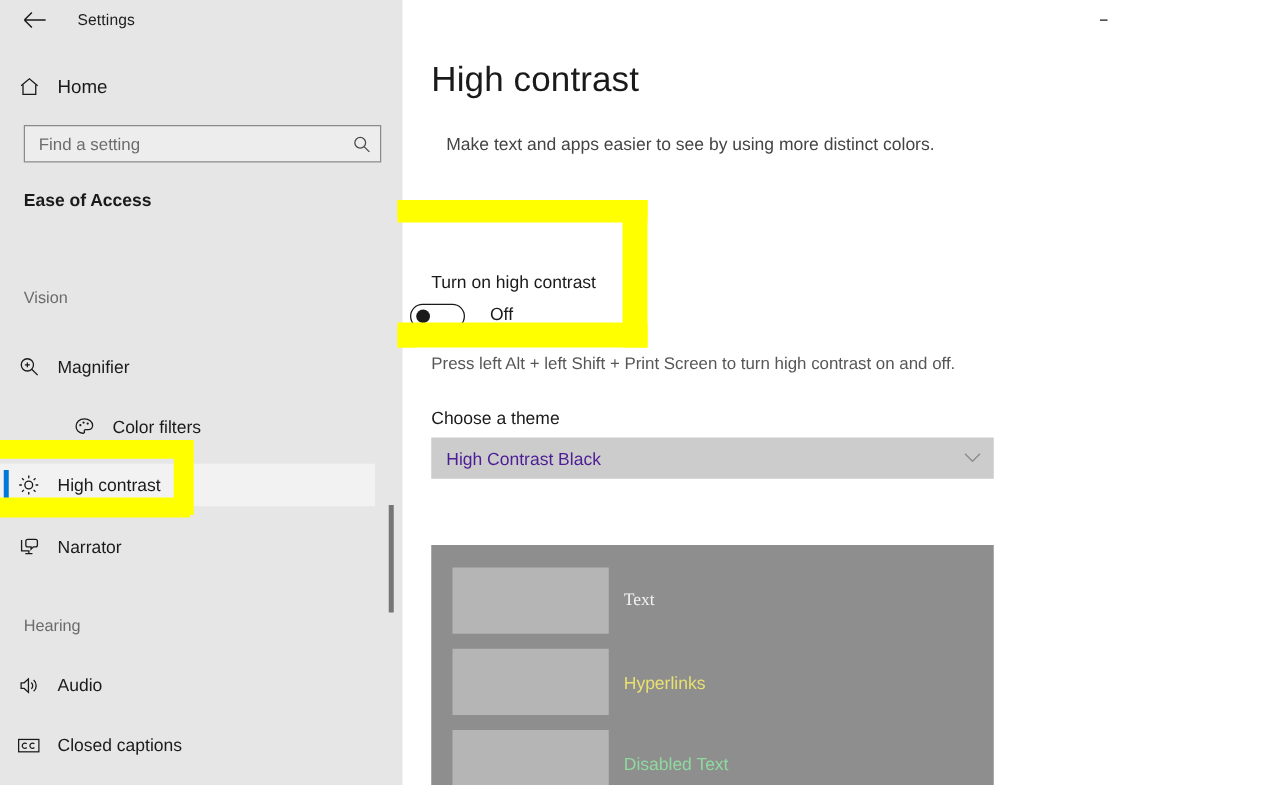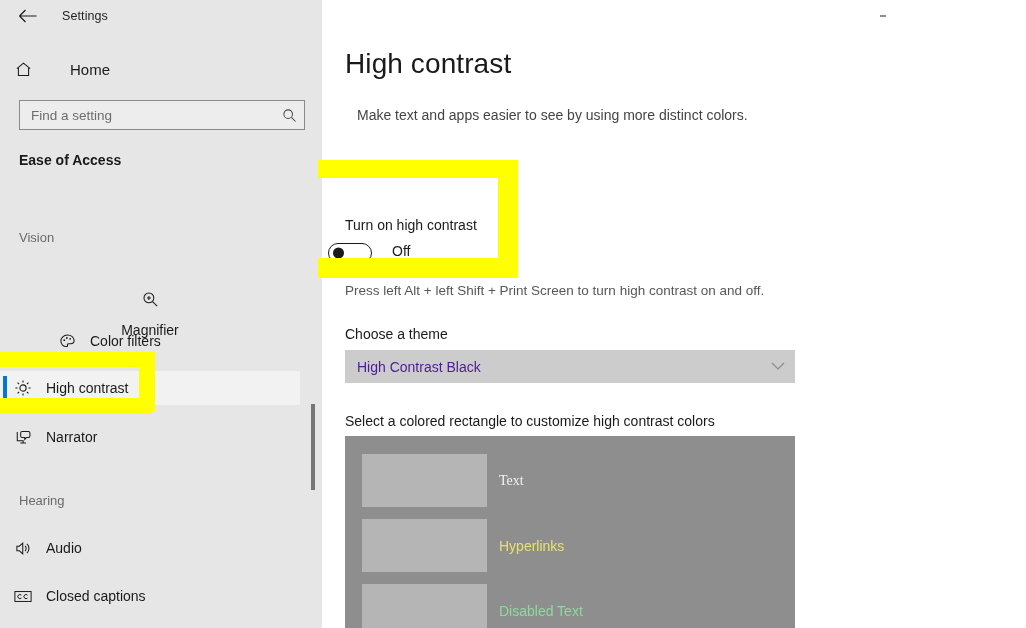--- a/index.html
+++ b/index.html
@@ -79,21 +79,20 @@
     display: flex; align-items: center;
   }
   .home-icon {
     width: 46px; height: 34px;
     display:flex; align-items:center; justify-content:center;
     color: #1a1a1a;
   }
   .home-label {
     font-size: 15px;
     color: #1a1a1a;
-    margin-left: 24px;
   }
 
   .searchbox {
     position: absolute;
     left: 19px; top: 100px;
     width: 286px; height: 30px;
     background: #ededed;
     border: 1px solid #8a8a8a;
     box-sizing: border-box;
     display: flex; align-items: center;
@@ -157,21 +156,21 @@
     width: 300px;
   }
   .nav-item.selected::before {
     content: "";
     position: absolute;
     left: 3px; top: 5px;
     width: 4px; height: 24px;
     background: #0078d7;
   }
 
-  #nav-magnifier { top: 276px; flex-direction: column; }
+  #nav-magnifier { top: 276px; }
   #nav-colorfilters { top: 324px; padding-left: 44px; }
   #nav-highcontrast { top: 371px; }
   #nav-narrator { top: 420px; }
   #nav-audio { top: 531px; }
   #nav-closedcaptions { top: 579px; }
 
   .sidebar-scrollbar {
     position: absolute;
     left: 311px; top: 0;
     width: 5px; height: 628px;
@@ -531,21 +530,20 @@
     <div class="choose-theme-label">Choose a theme</div>
     <div class="theme-select">
       <div class="sel-value">High Contrast Black</div>
       <div class="sel-chevron">
         <svg width="14" height="9" viewBox="0 0 14 9" fill="none" stroke="currentColor" stroke-width="1.2">
           <path d="M1 1 L7 7 L13 1"></path>
         </svg>
       </div>
     </div>
 
-    <div class="swatch-instruction">Select a colored rectangle to customize high contrast colors</div>
 
     <div class="swatch-panel" style="background: rgb(142, 142, 142);">
       <div class="swatch-row" id="swatch-row-0">
         <div class="swatch-chip" style="background: rgb(181, 181, 181);"></div>
         <div class="swatch-name" style="color: rgb(242, 242, 242);">Text</div>
       </div>
       <div class="swatch-row" id="swatch-row-1">
         <div class="swatch-chip" style="background: rgb(181, 181, 181);"></div>
         <div class="swatch-name" style="color: rgb(232, 224, 112);">Hyperlinks</div>
       </div>

